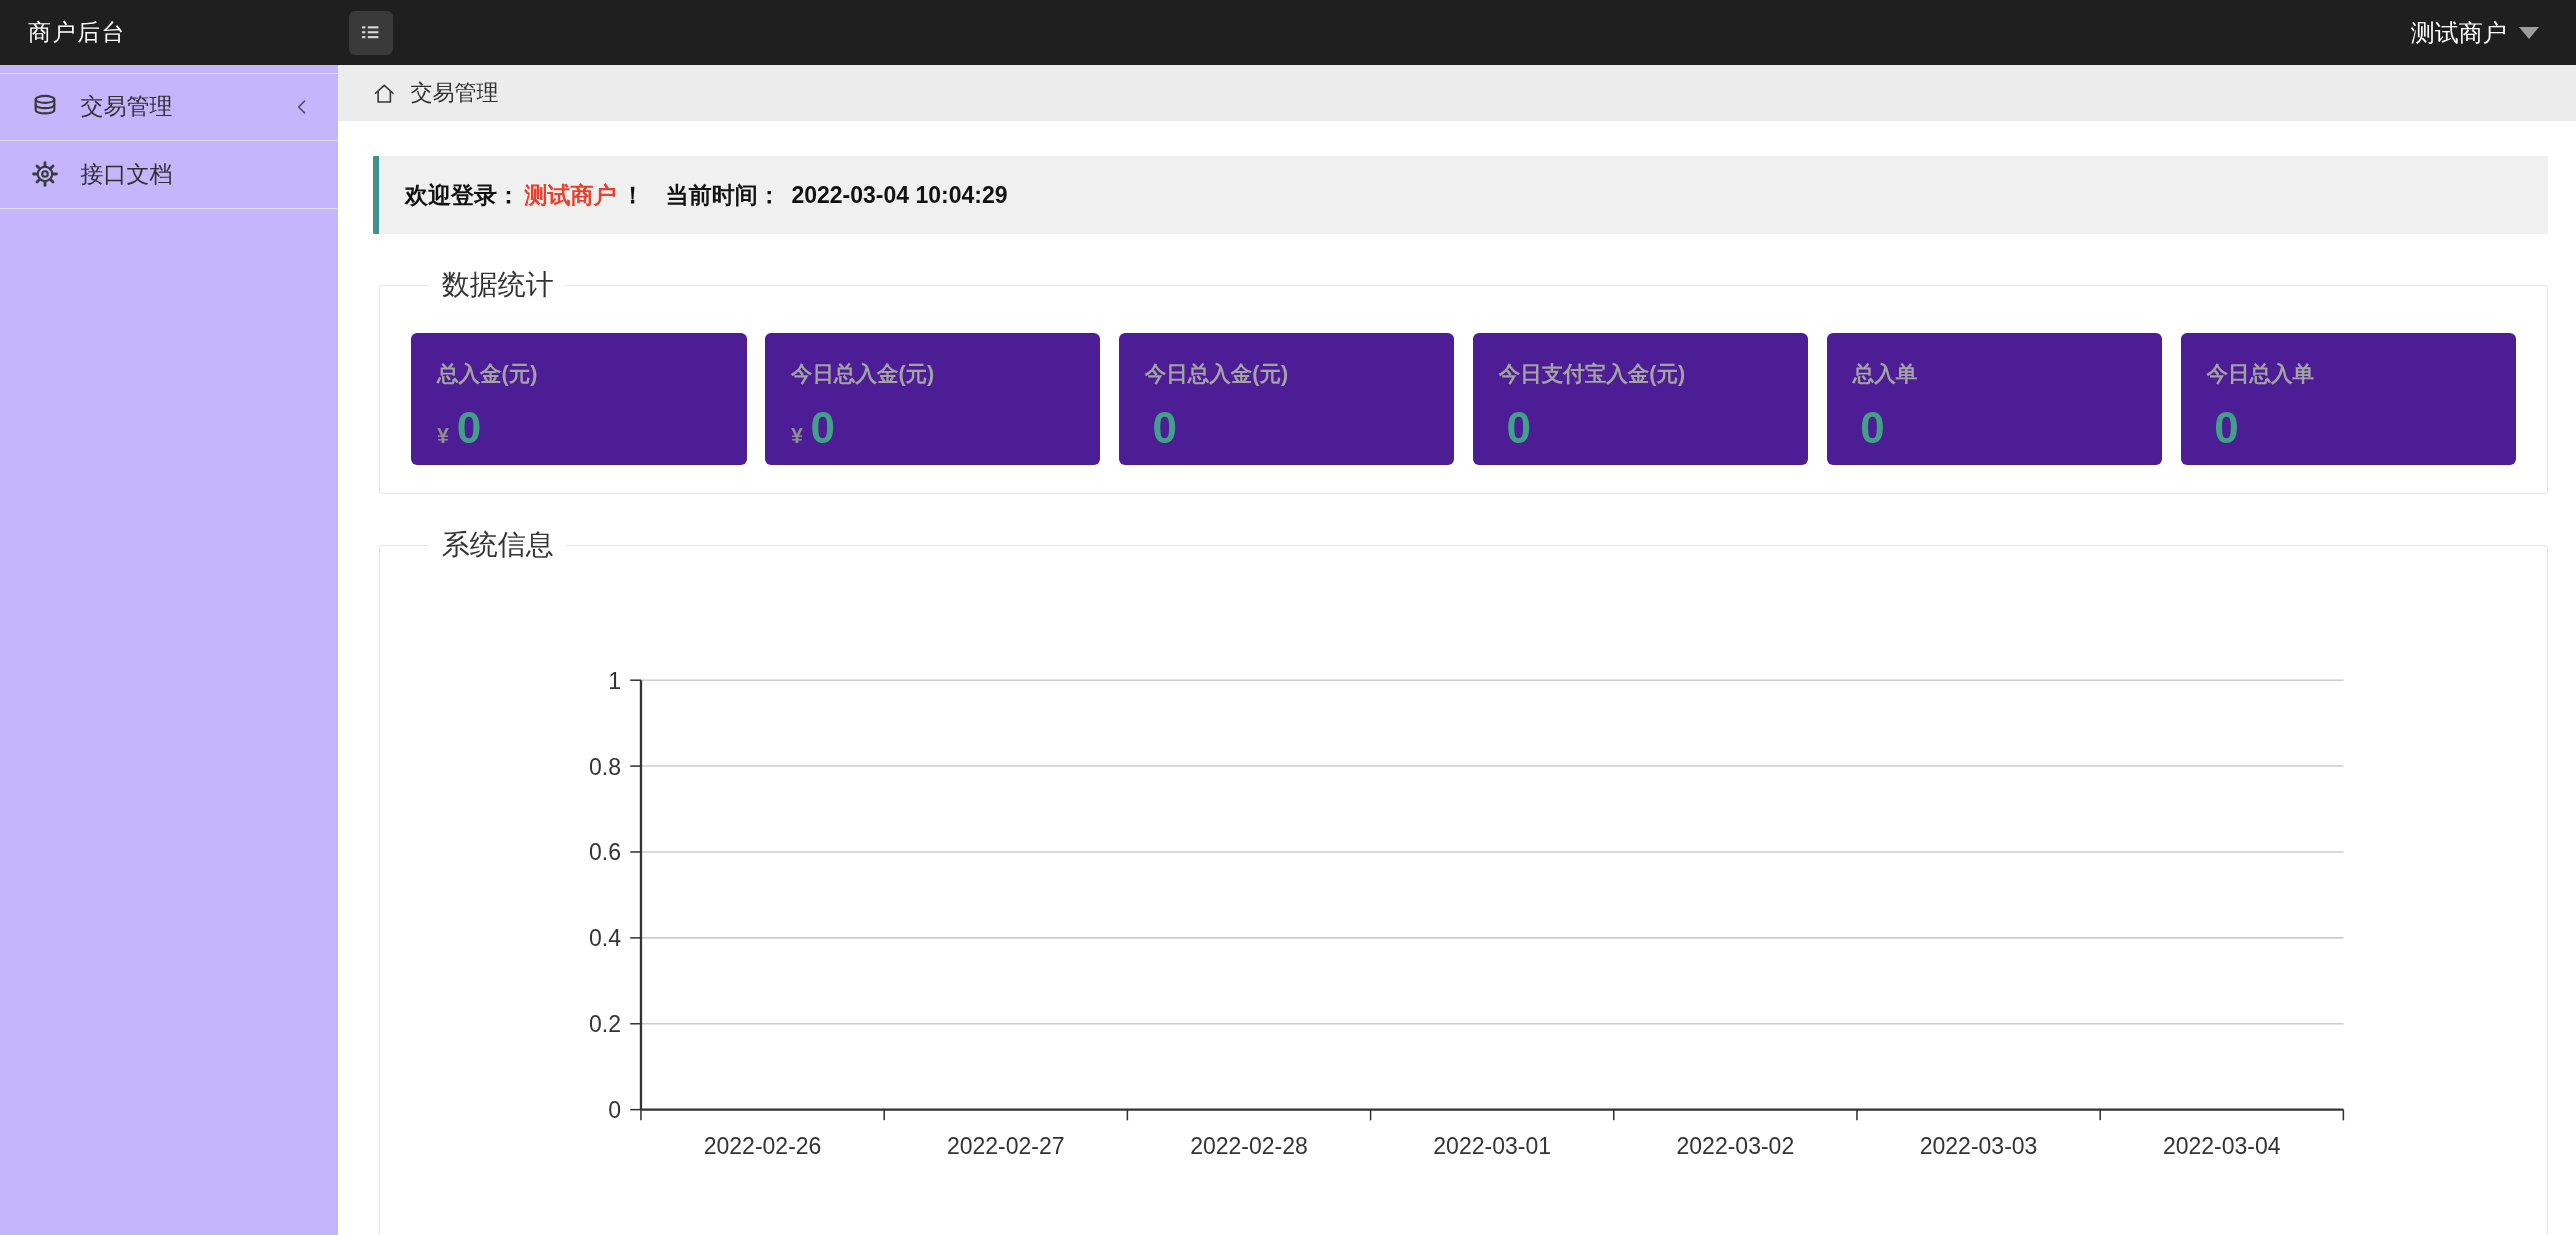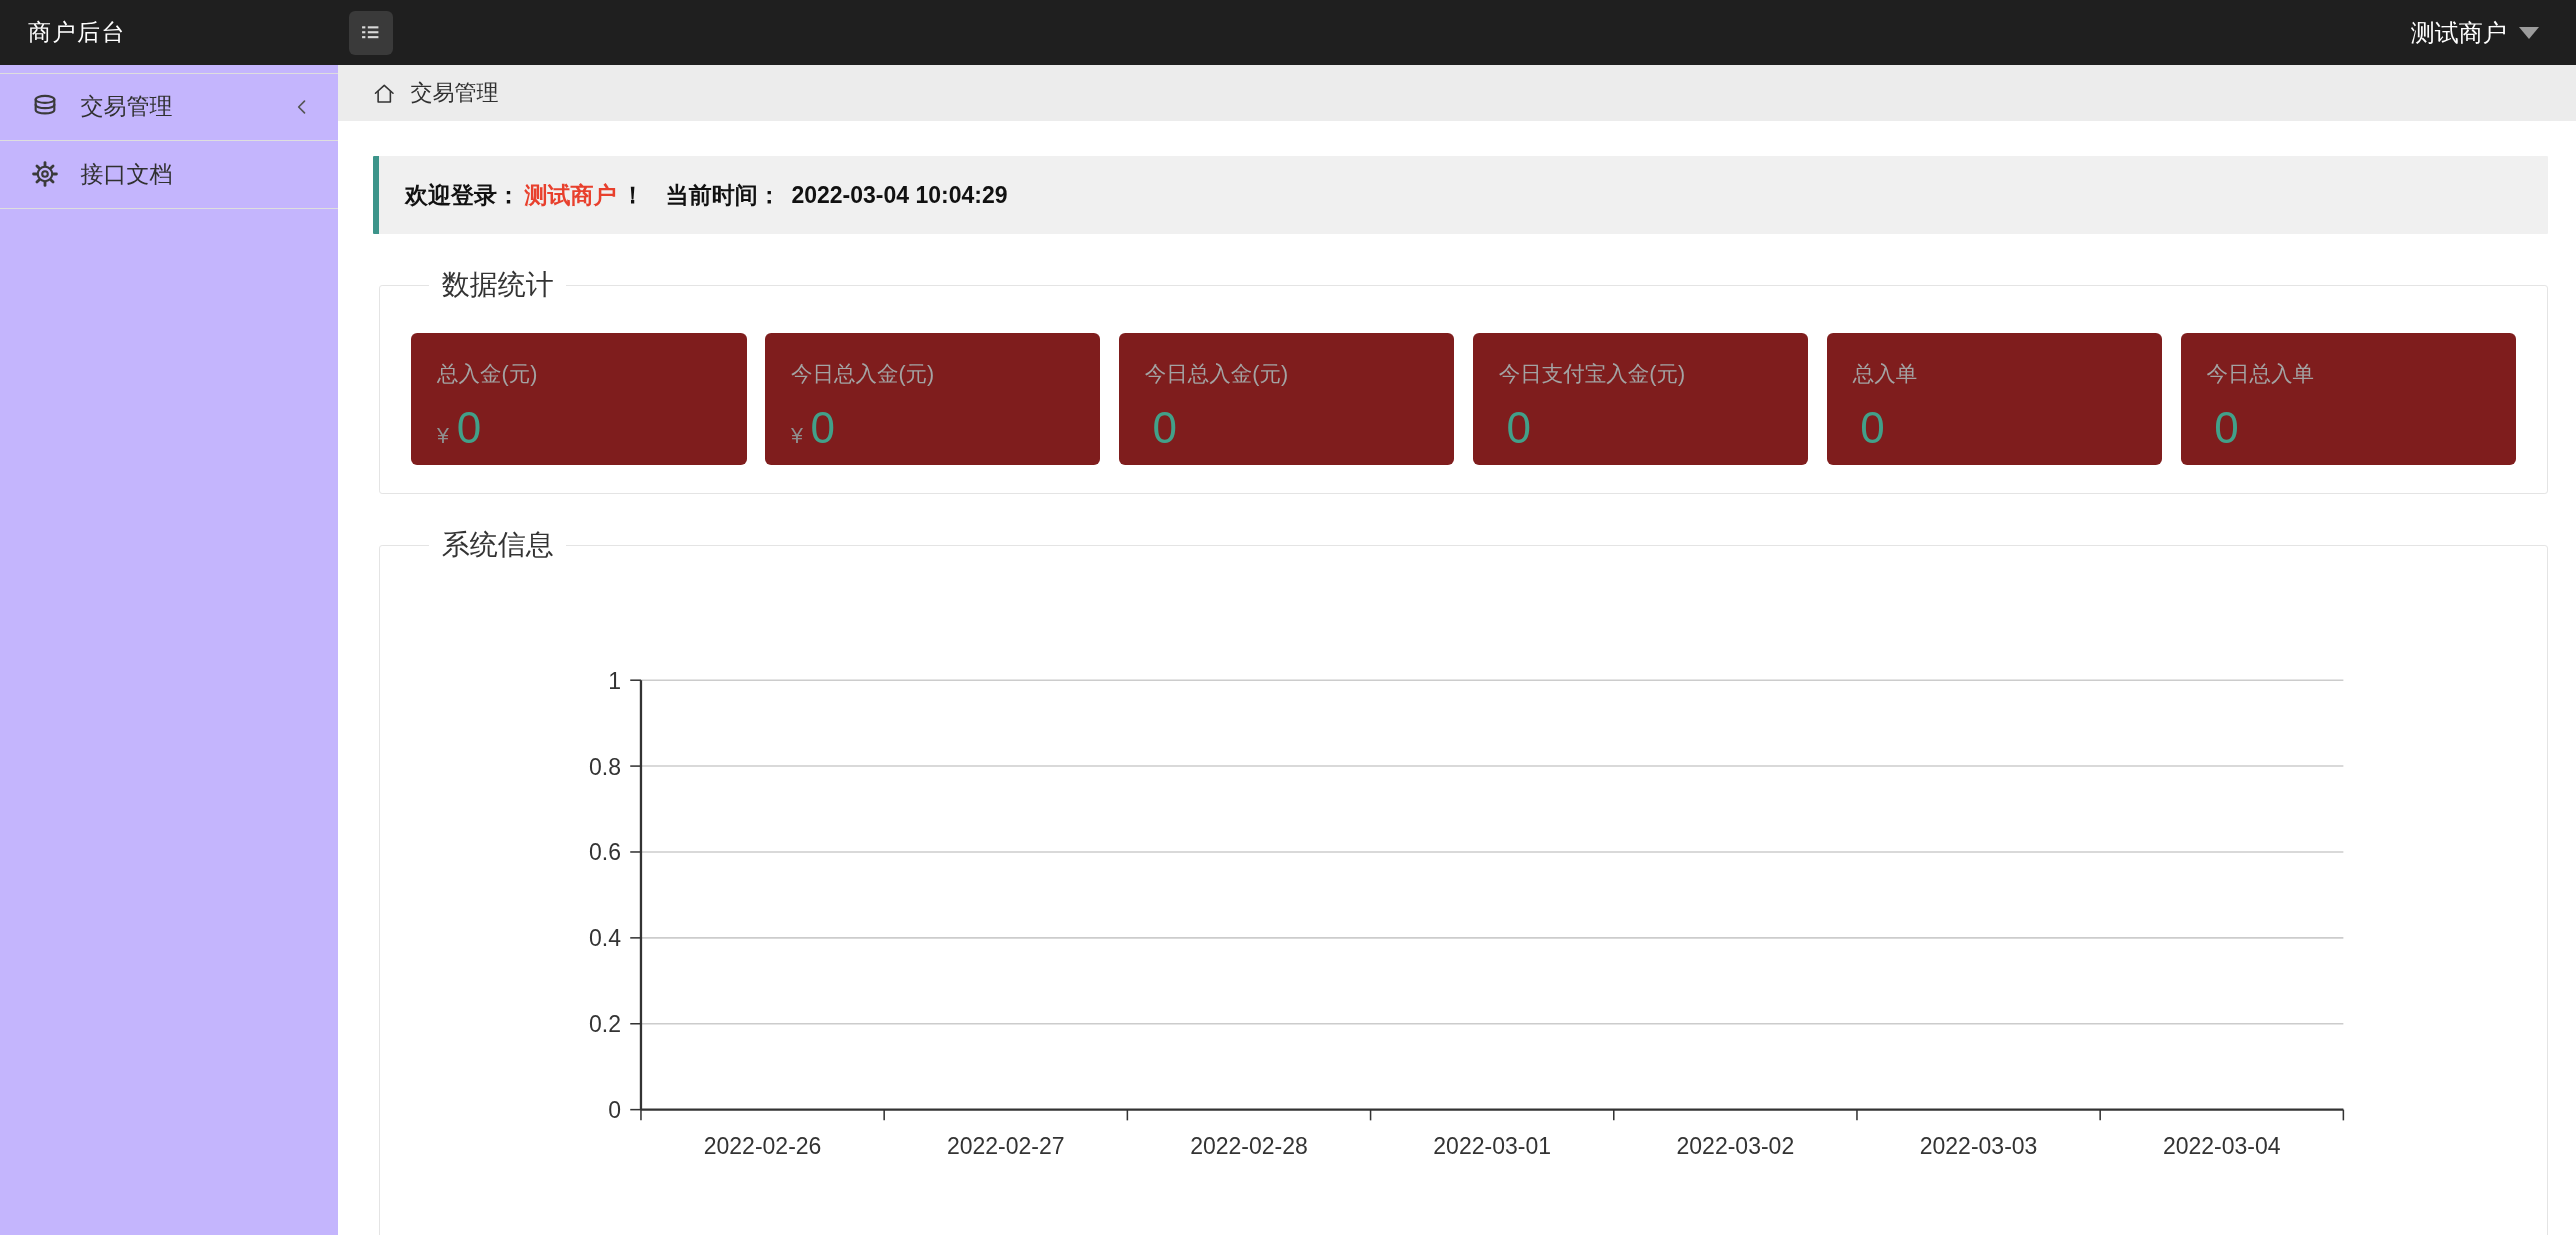--- a/index.html
+++ b/index.html
@@ -35,21 +35,21 @@
   .alert .merchant-name { color:#e8402d; margin:0 4.6px; }
   .alert .t-label { margin-left:21.5px; }
   .alert .t-value { margin-left:10.7px; }
 
   
   fieldset.section { border:0.8px solid #e4e4e4; border-radius:3.1px; margin-top:32px; padding:0 31px;margin-left:6px; }
   fieldset.section legend { font-size:28px; color:#333; padding:0 12.3px; margin-left:18.4px; font-weight:400; }
 
   
   .cards { display:flex; gap:18.4px; padding:29px 0 28px 0; }
-  .card { flex:1; background:#7f1d1d; border-radius:6.1px; height:132px; padding:26px 26px; }
+  .card { flex:1; background:#4c1d95; border-radius:6.1px; height:132px; padding:26px 26px;font-weight:bold; }
   .card-label { font-size:21.5px; color:#a3a3a3; }
   .card-value { margin-top:18.4px; display:flex; align-items:baseline; gap:7.7px; }
   .yen { font-size:21.5px; color:#8f8f8f; }
   .num { font-size:44px; line-height:1; color:#42a089; }
 
   
   .section-system { padding:0; }
   .chart-wrap { margin:107px 0 0 130px; height:569px; }
 </style>
 </head>

